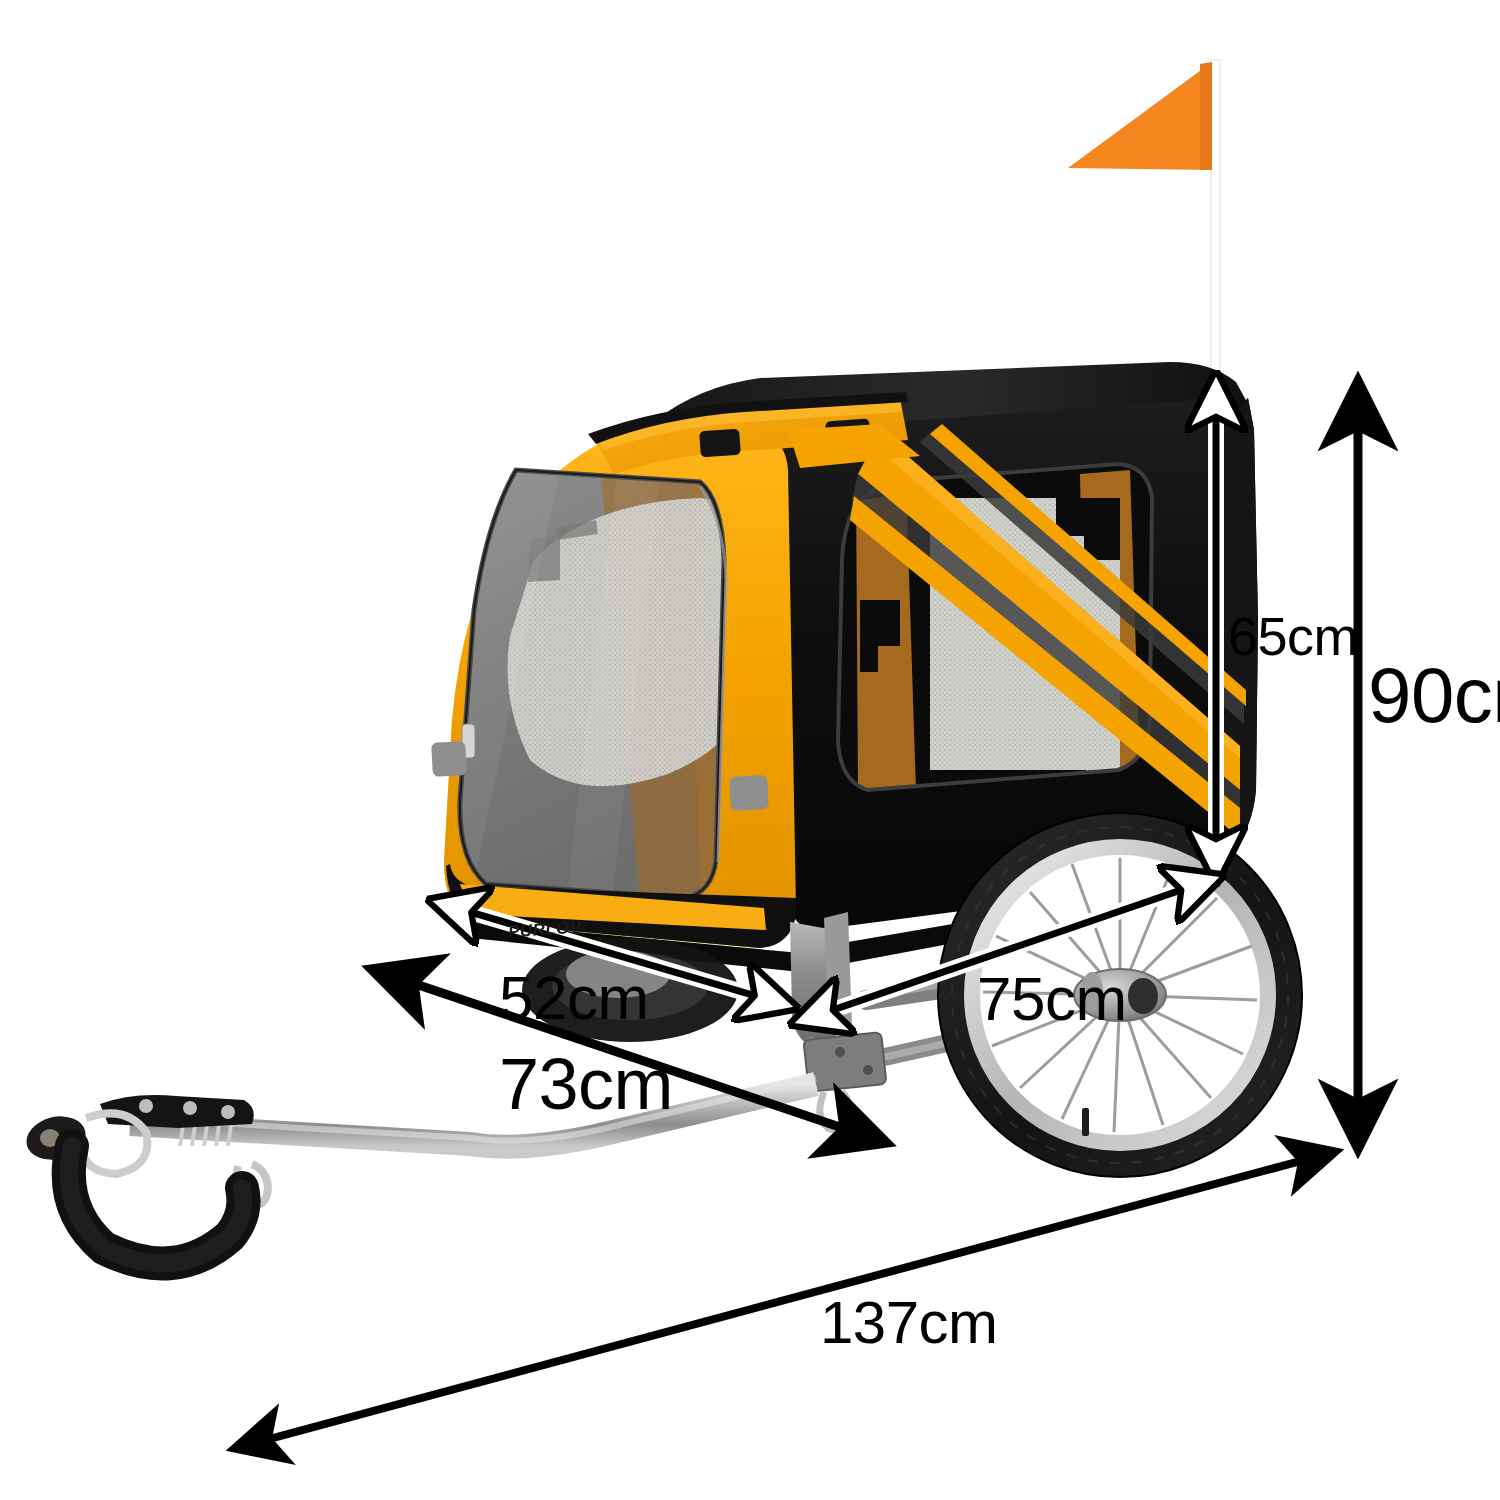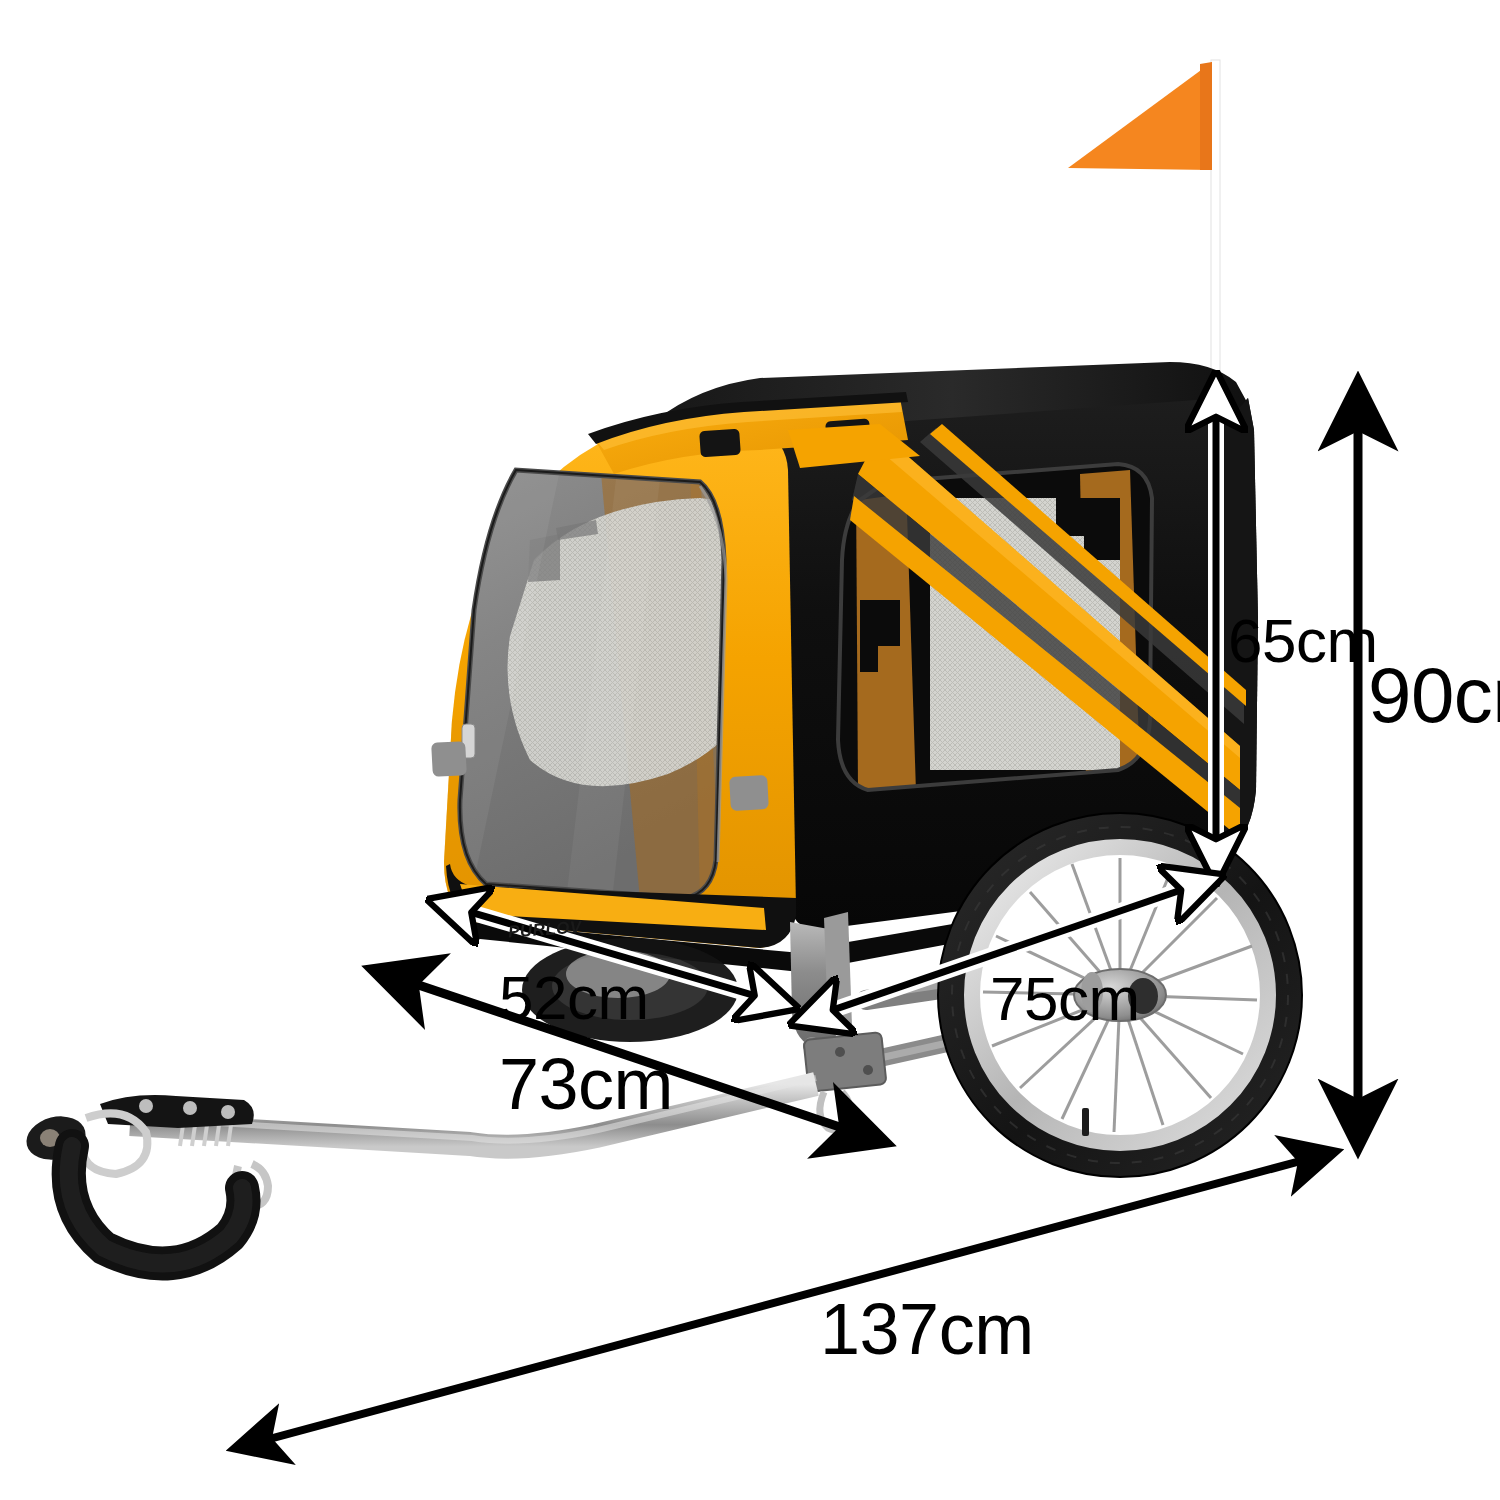--- a/index.html
+++ b/index.html
@@ -26,25 +26,25 @@
   }
   .dimlabel {
     position: absolute;
     font-family: "Liberation Sans", sans-serif;
     font-weight: 400;
     color: #000000;
     white-space: nowrap;
     letter-spacing: -0.5px;
   }
   .dim-90 { font-size: 78px; left: 1368px; top: 650px; }
-  .dim-65 { font-size: 62px; left: 1228px; top: 605px; }
-  .dim-75 { font-size: 62px; left: 977px; top: 963px; margin-left: 13px; }
+  .dim-65 { font-size: 54px; left: 1228px; top: 605px; }
+  .dim-75 { font-size: 62px; left: 977px; top: 963px; }
   .dim-52 { font-size: 62px; left: 499px; top: 962px; }
   .dim-73 { font-size: 72px; left: 499px; top: 1043px; }
-  .dim-137 { font-size: 72px; left: 820px; top: 1288px; }
+  .dim-137 { font-size: 60px; left: 820px; top: 1288px; }
   .brandmark {
     position: absolute;
     left: 508px;
     top: 920px;
     font-size: 17px;
     font-weight: bold;
     font-style: italic;
     color: #1a1a1a;
     letter-spacing: 0.5px;
     transform: rotate(-4deg);

